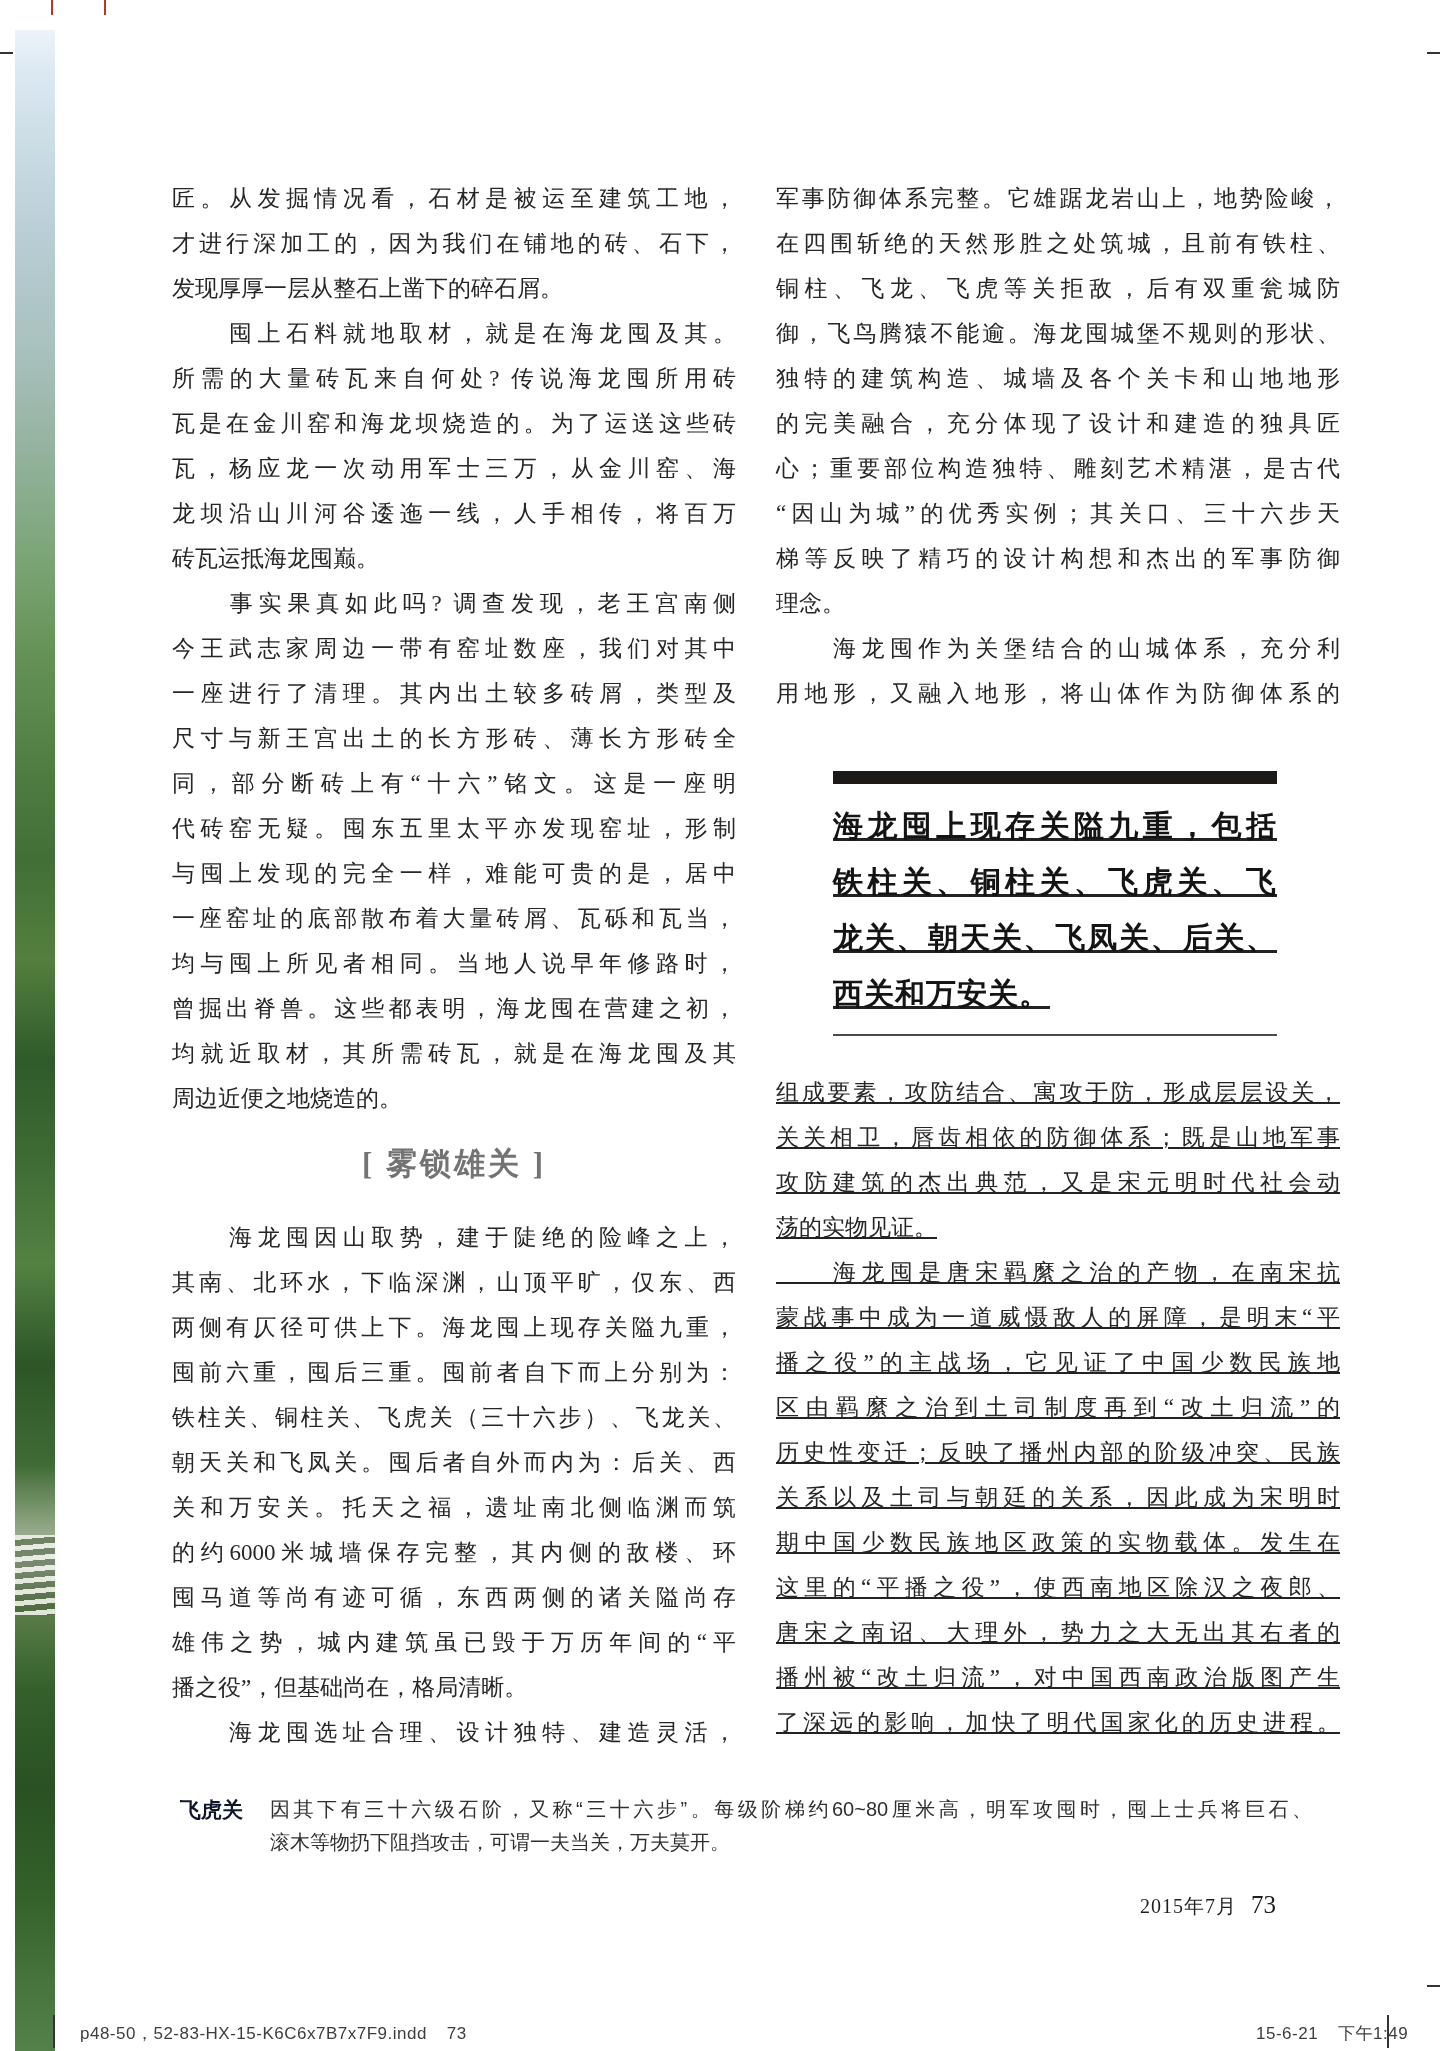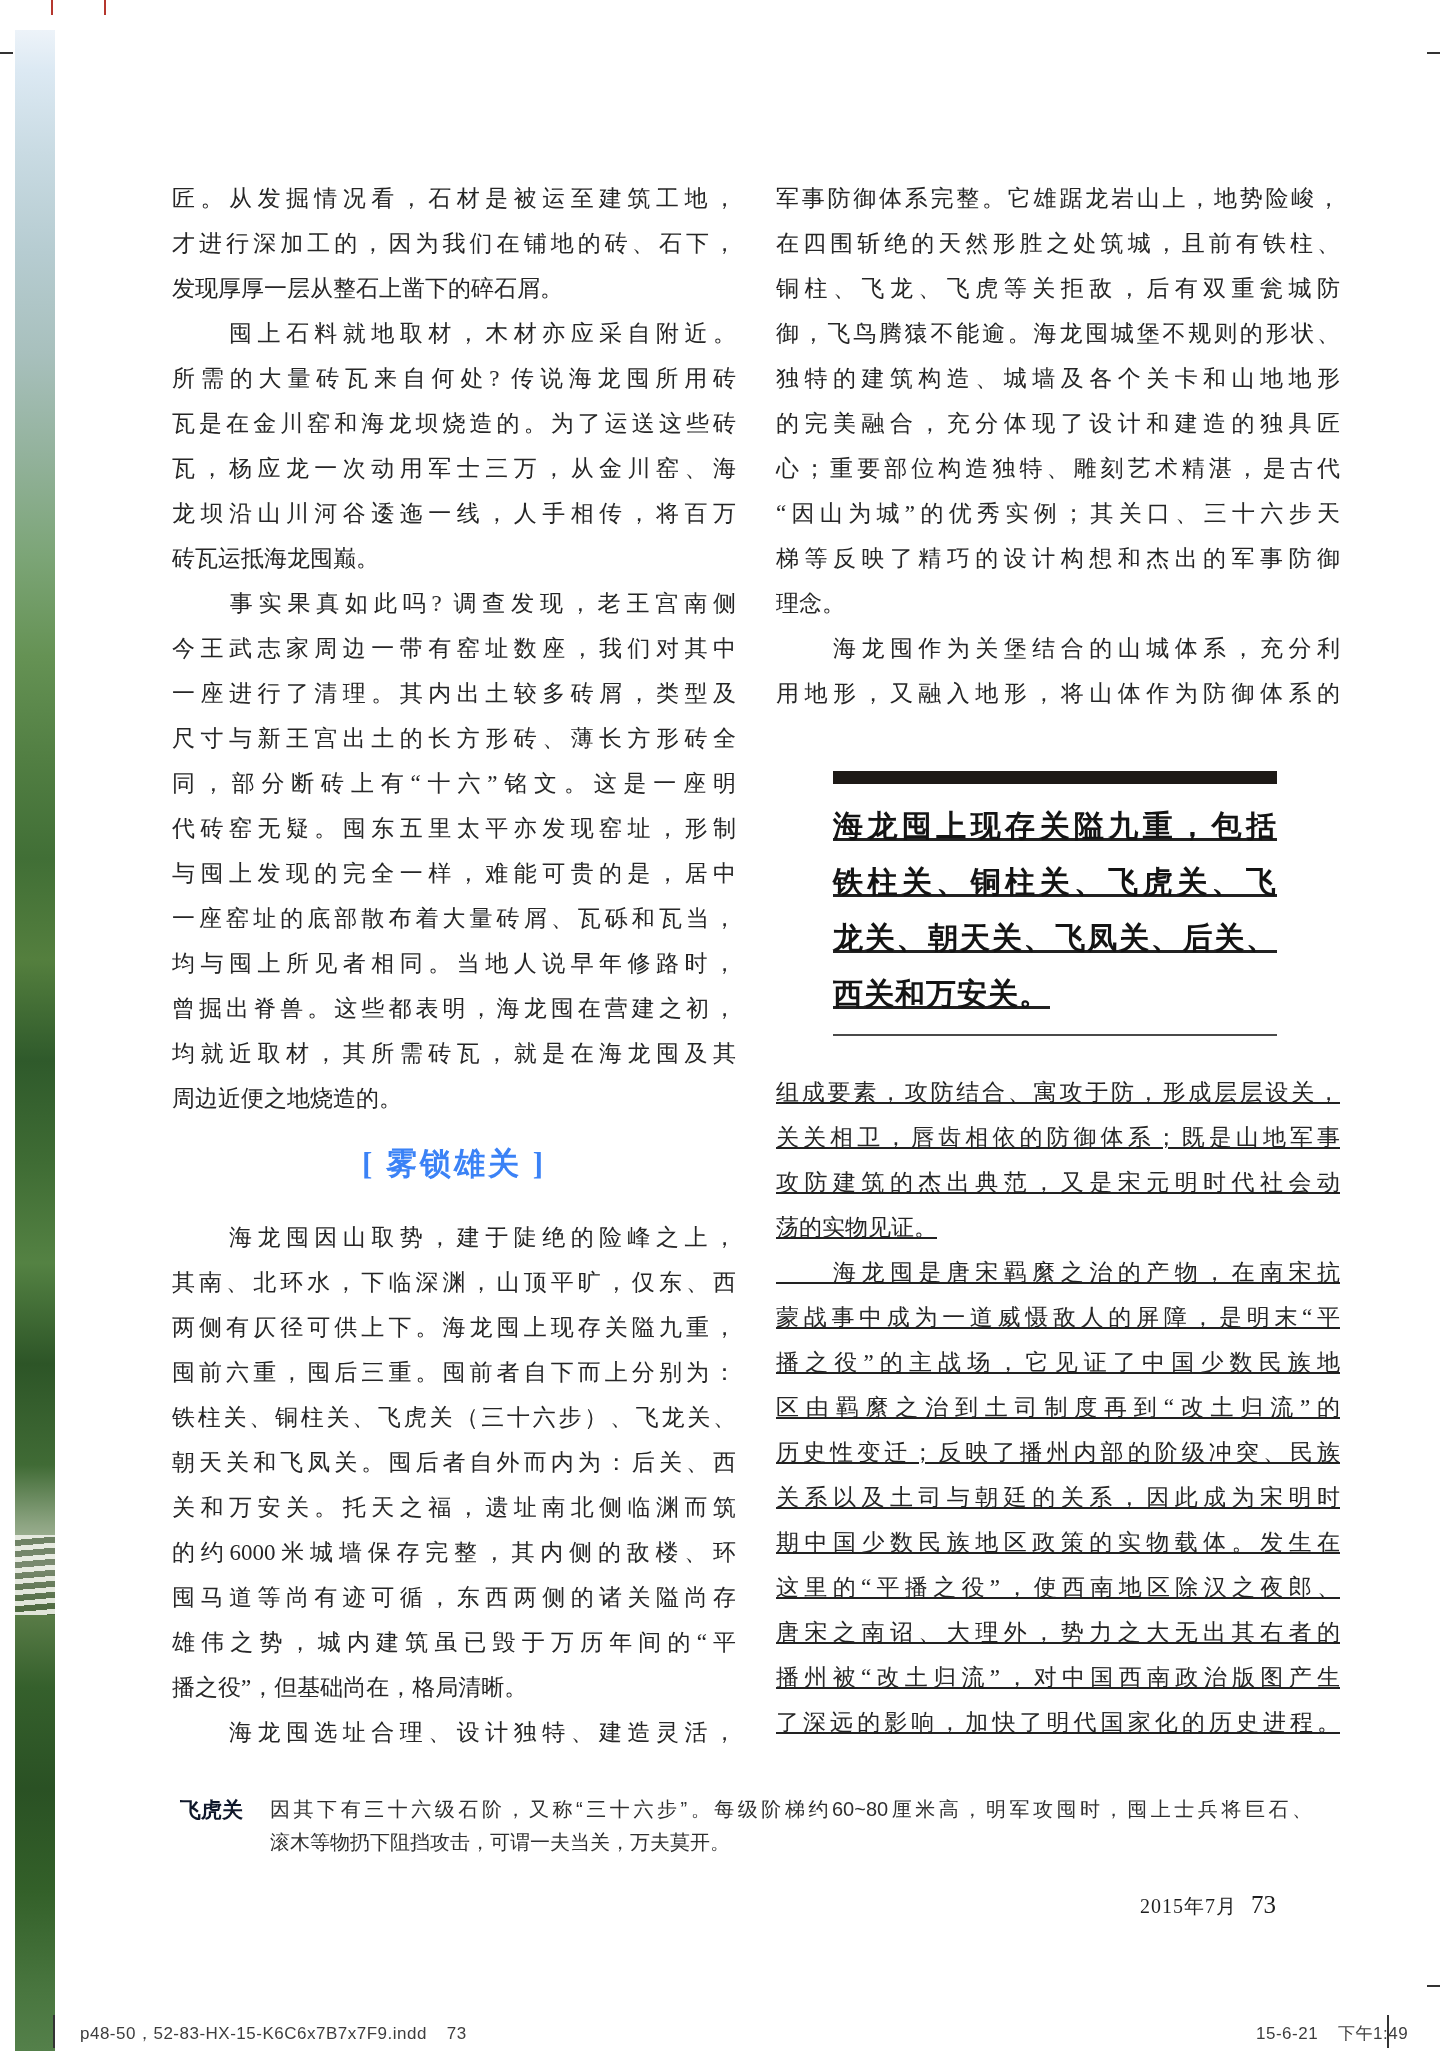--- a/index.html
+++ b/index.html
@@ -24,21 +24,21 @@
 
   
   .col{position:absolute;top:176px;width:564px;margin-left:32px;}
   .col.left{left:140px;}
   .col.right{left:744px;}
   .ln{height:45px;line-height:45px;font-size:23px;color:#262626;
       text-align:justify;text-align-last:justify;white-space:nowrap;}
   .ln.nj{text-align-last:left;}
 
   .sec-head{height:50px;line-height:50px;margin:18px 0 26px 0;
-      font-size:31px;font-weight:bold;text-align:center;letter-spacing:3px;color:#3b82f6;}
+      font-size:31px;font-weight:bold;text-align:center;letter-spacing:3px;color:#737373;}
 
   
   .pq{margin:55px 63px 34px 57px;}
   .pq .bar{height:13px;background:#1d1916;}
   .pq .qlines{margin-top:14px;text-decoration:underline;}
   .pq .qln{height:56px;line-height:56px;font-size:30px;font-weight:bold;color:#141414;
       letter-spacing:1px;text-align:justify;text-align-last:justify;white-space:nowrap;}
   .pq .qln.nj{text-align-last:left;}
   .pq .rule{margin-top:12px;height:2px;background:#4a4a4a;}
   .after-quote{margin-top:34px;text-decoration:underline;}
@@ -78,21 +78,21 @@
   <div class="mark" style="left:0;top:52px;width:13px;height:2px;"></div>
   <div class="mark" style="left:1427px;top:52px;width:13px;height:2px;"></div>
   <div class="mark" style="left:1427px;top:1985px;width:13px;height:2px;"></div>
   <div class="mark" style="left:53px;top:2015px;width:2px;height:33px;"></div>
   <div class="mark" style="left:1387px;top:2015px;width:2px;height:33px;"></div>
 
   <div class="col left">
     <div class="ln">匠。从发掘情况看，石材是被运至建筑工地，</div>
     <div class="ln">才进行深加工的，因为我们在铺地的砖、石下，</div>
     <div class="ln nj">发现厚厚一层从整石上凿下的碎石屑。</div>
-    <div class="ln">　　囤上石料就地取材，木材亦应采自附近。</div>
+    <div class="ln">　　囤上石料就地取材，就是在海龙囤及其。</div>
     <div class="ln">所需的大量砖瓦来自何处? 传说海龙囤所用砖</div>
     <div class="ln">瓦是在金川窑和海龙坝烧造的。为了运送这些砖</div>
     <div class="ln">瓦，杨应龙一次动用军士三万，从金川窑、海</div>
     <div class="ln">龙坝沿山川河谷逶迤一线，人手相传，将百万</div>
     <div class="ln nj">砖瓦运抵海龙囤巅。</div>
     <div class="ln">　　事实果真如此吗? 调查发现，老王宫南侧</div>
     <div class="ln">今王武志家周边一带有窑址数座，我们对其中</div>
     <div class="ln">一座进行了清理。其内出土较多砖屑，类型及</div>
     <div class="ln">尺寸与新王宫出土的长方形砖、薄长方形砖全</div>
     <div class="ln">同，部分断砖上有“十六”铭文。这是一座明</div>

